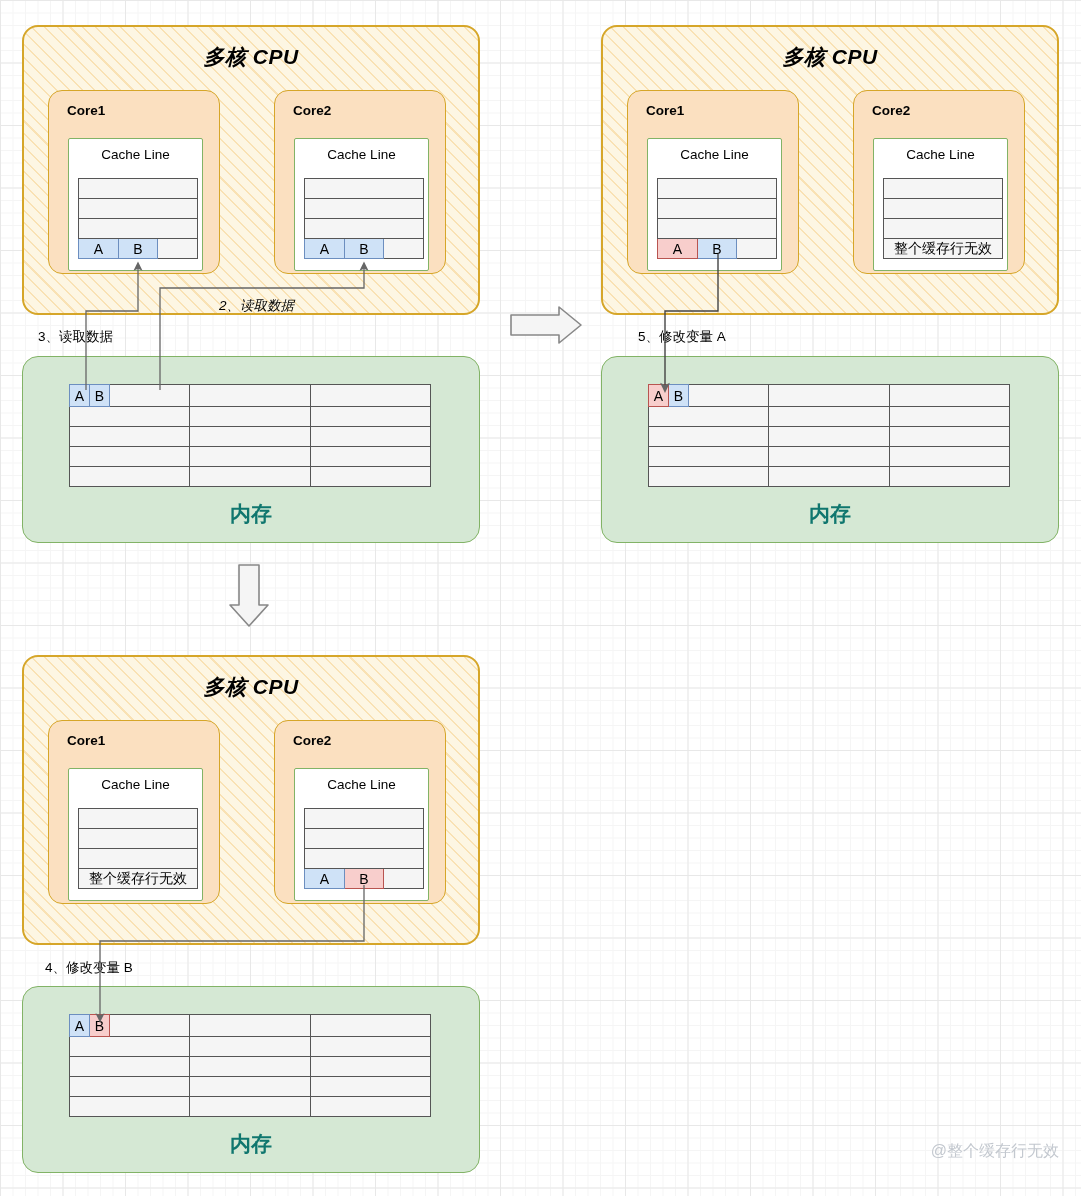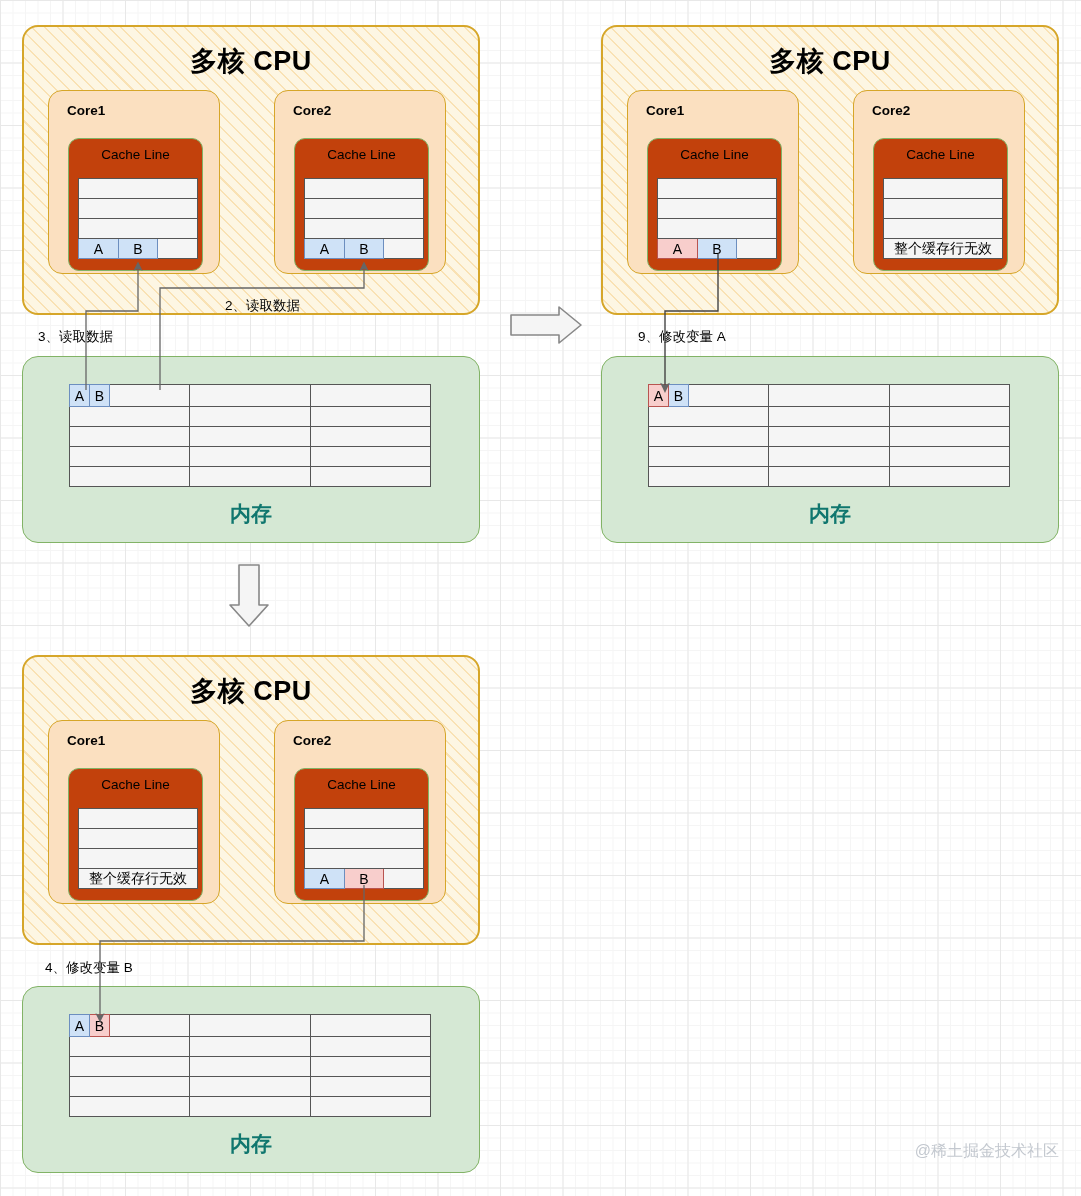--- a/index.html
+++ b/index.html
@@ -25,43 +25,44 @@
     border-radius:16px;
     background-color:#fdf6e3;
     background-image:repeating-linear-gradient(45deg,
         rgba(240,178,70,0.30) 0px, rgba(240,178,70,0.30) 1.5px,
         rgba(255,255,255,0) 1.5px, rgba(255,255,255,0) 9px);
     box-sizing:border-box;
   }
   .cpu-title{
     position:absolute;left:0;right:0;top:16px;
     text-align:center;
-    font-size:27px;font-weight:bold;color:#000;
+    font-size:21px;font-weight:bold;color:#000;
     letter-spacing:.5px;
+    font-style:italic;
   }
 
   
   .core-box{
     position:absolute;
     border:1.6px solid #d6a629;
     border-radius:14px;
     background:#fbe0c0;
     box-sizing:border-box;
   }
   .core-title{
     position:absolute;left:18px;top:12px;
     font-size:13.5px;font-weight:bold;color:#000;
   }
 
   
   .cache-box{
     position:absolute;
     border:1.4px solid #82b366;
-    border-radius:11px;
-    background:#c2410c;
+    border-radius:2px;
+    background:#ffffff;
     box-sizing:border-box;
     padding-left:32px;
   }
   .cache-title{
     position:absolute;left:0;right:0;top:8px;
     text-align:center;font-size:13.5px;color:#000;
   }
 
   
   .tbl{
@@ -204,21 +205,21 @@
             <td colspan="3" style="height:20px;"></td>
             <td></td>
             <td></td>
           </tr>
     </tbody>
       </table>
     <div class="mem-title">内存</div>
   </div>
 
   <div class="step-label" style="left:38px;top:328px;">3、读取数据</div>
-  <div class="step-label" style="left:225px;top:297px;">2、读取数据</div>
+  <div class="step-label" style="left:219px;top:297px;font-style:italic;">2、读取数据</div>
 
   <div class="cpu-box" style="left:601px;top:25px;width:458px;height:290px;">
     <div class="cpu-title">多核 CPU</div>
 
     <div class="core-box" style="left:24px;top:63px;width:172px;height:184px;">
       <div class="core-title">Core1</div>
       <div class="cache-box" style="left:19px;top:47px;width:135px;height:133px;">
         <div class="cache-title">Cache Line</div>
         <table class="tbl" style="left:9px;top:39px;width:120px;">
           <tbody>
@@ -293,21 +294,21 @@
       <tr>
             <td colspan="3" style="height:20px;"></td>
             <td></td>
             <td></td>
           </tr>
     </tbody>
       </table>
     <div class="mem-title">内存</div>
   </div>
 
-  <div class="step-label" style="left:638px;top:328px;">9、修改变量 A</div>
+  <div class="step-label" style="left:638px;top:328px;">5、修改变量 A</div>
 
   <div class="cpu-box" style="left:22px;top:655px;width:458px;height:290px;">
     <div class="cpu-title">多核 CPU</div>
 
     <div class="core-box" style="left:24px;top:63px;width:172px;height:184px;">
       <div class="core-title">Core1</div>
       <div class="cache-box" style="left:19px;top:47px;width:135px;height:133px;">
         <div class="cache-title">Cache Line</div>
         <table class="tbl" style="left:9px;top:39px;width:120px;">
           <tbody>
@@ -416,15 +417,15 @@
 
     <g>
       <path d="M511,315 L559,315 L559,307 L581,325 L559,343 L559,335 L511,335 Z" fill="#f5f5f5" stroke="#888888" stroke-width="1.6" stroke-linejoin="round"></path>
     </g>
 
     <g>
       <path d="M239,565 L259,565 L259,605 L268,605 L249,626 L230,605 L239,605 Z" fill="#f5f5f5" stroke="#888888" stroke-width="1.6" stroke-linejoin="round"></path>
     </g>
   </svg>
 
-  <div class="watermark">@稀土掘金技术社区</div>
+  <div class="watermark">@整个缓存行无效</div>
 
 </div>
 
 </body></html>

